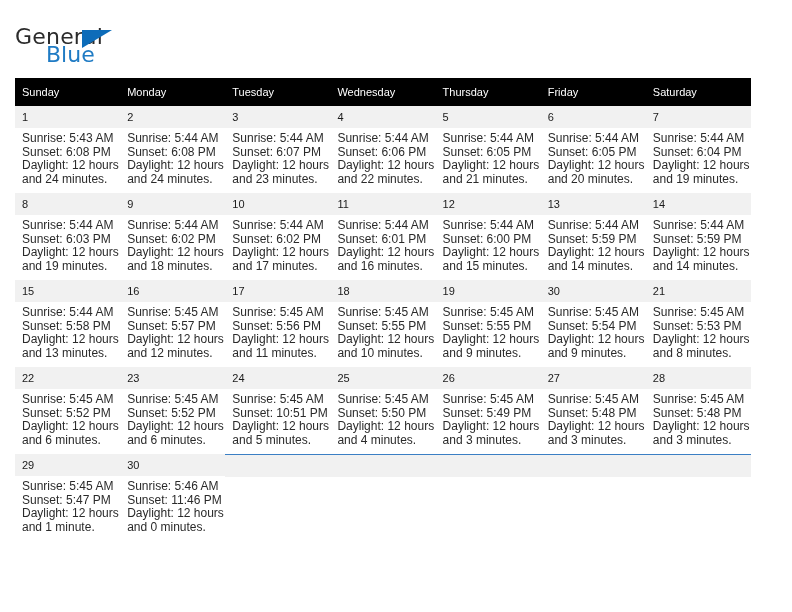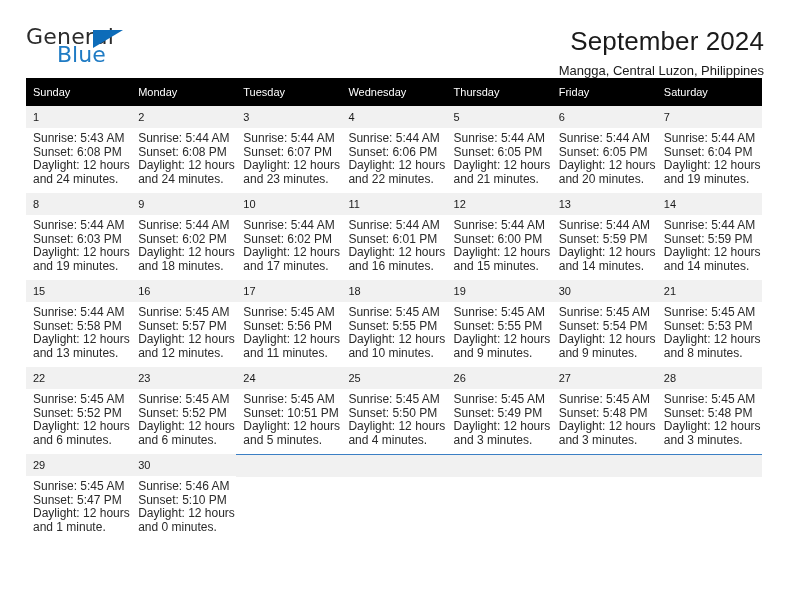--- a/index.html
+++ b/index.html
@@ -12,21 +12,21 @@
     background: #ffffff;
     font-family: "Liberation Sans", sans-serif;
     color: #1a1a1a;
     overflow: hidden;
   }
   .page {
     position: relative;
     width: 792px;
     height: 612px;
     box-sizing: border-box;
-    padding: 0 26px;
+    padding: 0 15px;
   }
 
   
   .header {
     display: flex;
     align-items: flex-start;
     justify-content: space-between;
     height: 74px;
     padding-top: 26px;
     box-sizing: border-box;
@@ -144,24 +144,20 @@
 </head>
 <body>
 
 <div class="page">
 
   <div class="header">
     <div class="logo">
       <span class="logo-general">General</span>
       <span class="logo-tri"></span>
       <span class="logo-blue">Blue</span>
-    </div>
-    <div class="titles">
-      <div class="cal-title">September 2024</div>
-      <div class="cal-subtitle">Mangga, Central Luzon, Philippines</div>
     </div>
   </div>
 
   <table class="cal">
     <colgroup>
       <col>
         <col>
         <col>
         <col>
         <col>
@@ -447,21 +443,21 @@
               <div>Sunrise: 5:45 AM</div>
               <div>Sunset: 5:47 PM</div>
               <div>Daylight: 12 hours</div>
               <div>and 1 minute.</div>
             </div>
           </td>
           <td class="daycell last">
             <div class="daynum">30</div>
             <div class="info">
               <div>Sunrise: 5:46 AM</div>
-              <div>Sunset: 5:10 PM</div>
+              <div>Sunset: 11:46 PM</div>
               <div>Daylight: 12 hours</div>
               <div>and 0 minutes.</div>
             </div>
           </td>
           <td class="daycell empty last">
             <div class="daynum"></div>
           </td>
           <td class="daycell empty last">
             <div class="daynum"></div>
           </td>

